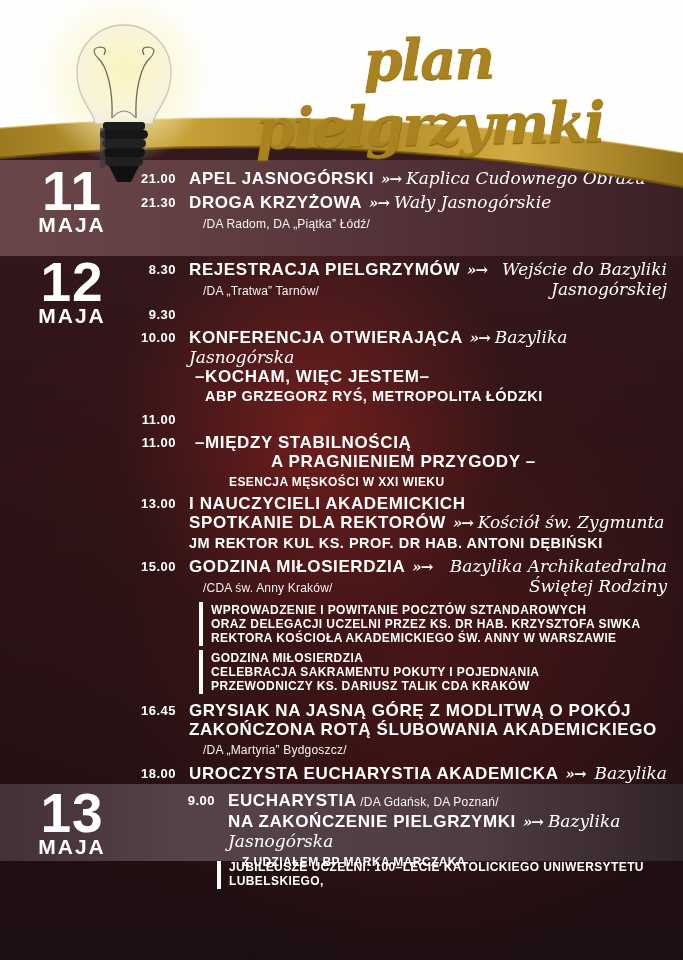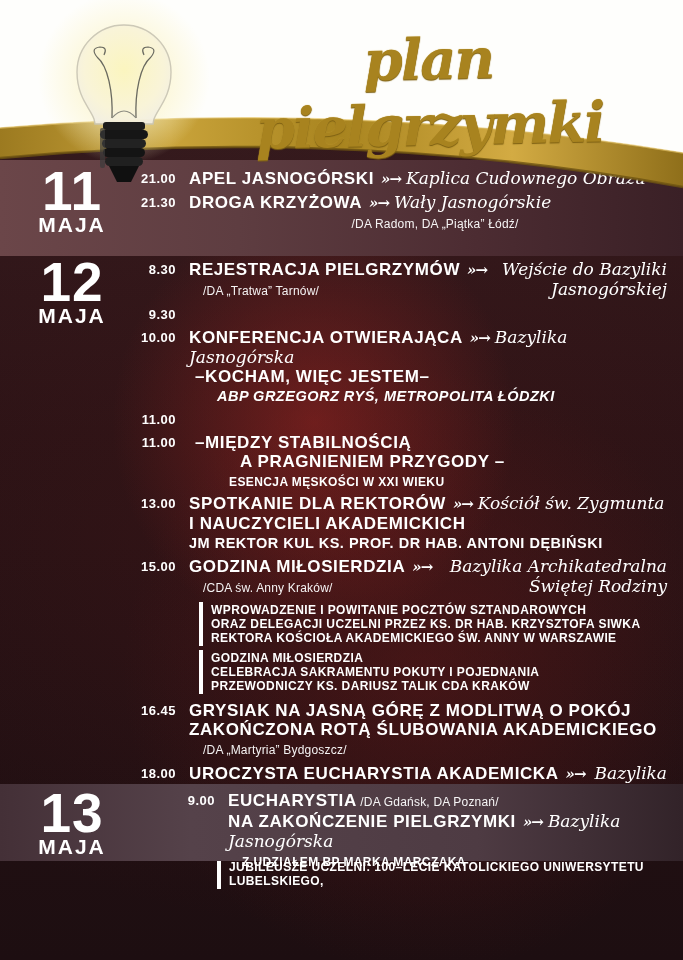--- a/index.html
+++ b/index.html
@@ -111,21 +111,21 @@
           <div class="event">
             <div class="time">21.00</div>
             <div class="content">
               <div class="line"><span class="t">APEL JASNOGÓRSKI</span><span class="arrow">»→</span><span class="s">Kaplica Cudownego Obrazu</span></div>
             </div>
           </div>
           <div class="event">
             <div class="time">21.30</div>
             <div class="content">
               <div class="line"><span class="t">DROGA KRZYŻOWA</span><span class="arrow">»→</span><span class="s">Wały Jasnogórskie</span></div>
-              <div class="line" style="margin-left: 14px; text-align: center;"><span class="n">/DA Radom, DA „Piątka” Łódź/</span></div>
+              <div class="line" style="margin-left: 14px;"><span class="n">/DA Radom, DA „Piątka” Łódź/</span></div>
             </div>
           </div>
         </div>
       </div>
       <div class="day day-12">
         <div class="datecol">
           <div class="daynum">12</div>
           <div class="monthlbl">MAJA</div>
         </div>
         <div class="eventscol">
@@ -138,39 +138,39 @@
             </div>
           </div>
           <div class="event">
             <div class="time">9.30</div>
           </div>
           <div class="event">
             <div class="time">10.00</div>
             <div class="content">
               <div class="line"><span class="t">KONFERENCJA OTWIERAJĄCA</span><span class="arrow">»→</span><span class="s">Bazylika Jasnogórska</span></div>
               <div class="line" style="margin-left: 6px;"><span class="t">–KOCHAM, WIĘC JESTEM–</span></div>
-              <div class="line" style="margin-left: 28px; font-style: italic;"><span class="st">ABP GRZEGORZ RYŚ, METROPOLITA ŁÓDZKI</span></div>
+              <div class="line" style="margin-left: 16px;"><span class="st">ABP GRZEGORZ RYŚ, METROPOLITA ŁÓDZKI</span></div>
             </div>
           </div>
           <div class="event">
             <div class="time">11.00</div>
           </div>
           <div class="event">
             <div class="time">11.00</div>
             <div class="content">
               <div class="line" style="margin-left: 6px;"><span class="t">–MIĘDZY STABILNOŚCIĄ</span></div>
-              <div class="line" style="margin-left: 51px;"><span class="t">A PRAGNIENIEM PRZYGODY –</span></div>
+              <div class="line" style="margin-left: 82px;"><span class="t">A PRAGNIENIEM PRZYGODY –</span></div>
               <div class="line" style="margin-left: 40px;"><span class="d mt2" style="display: inline-block;">ESENCJA MĘSKOŚCI W XXI WIEKU</span></div>
             </div>
           </div>
           <div class="event">
             <div class="time">13.00</div>
             <div class="content">
+              <div class="line"><span class="t">I NAUCZYCIELI AKADEMICKICH</span></div>
               <div class="line"><span class="t">SPOTKANIE DLA REKTORÓW</span><span class="arrow">»→</span><span class="s">Kościół św. Zygmunta</span></div>
-              <div class="line"><span class="t">I NAUCZYCIELI AKADEMICKICH</span></div>
               <div class="line"><span class="st">JM REKTOR KUL KS. PROF. DR HAB. ANTONI DĘBIŃSKI</span></div>
             </div>
           </div>
           <div class="event">
             <div class="time">15.00</div>
             <div class="content">
               <div class="line"><span class="t">GODZINA MIŁOSIERDZIA</span><span class="arrow">»→</span><span class="s sblock">Bazylika Archikatedralna
 Świętej Rodziny</span></div>
               <div class="line" style="margin-left: 14px;"><span class="n">/CDA św. Anny Kraków/</span></div>
               <div class="line">

